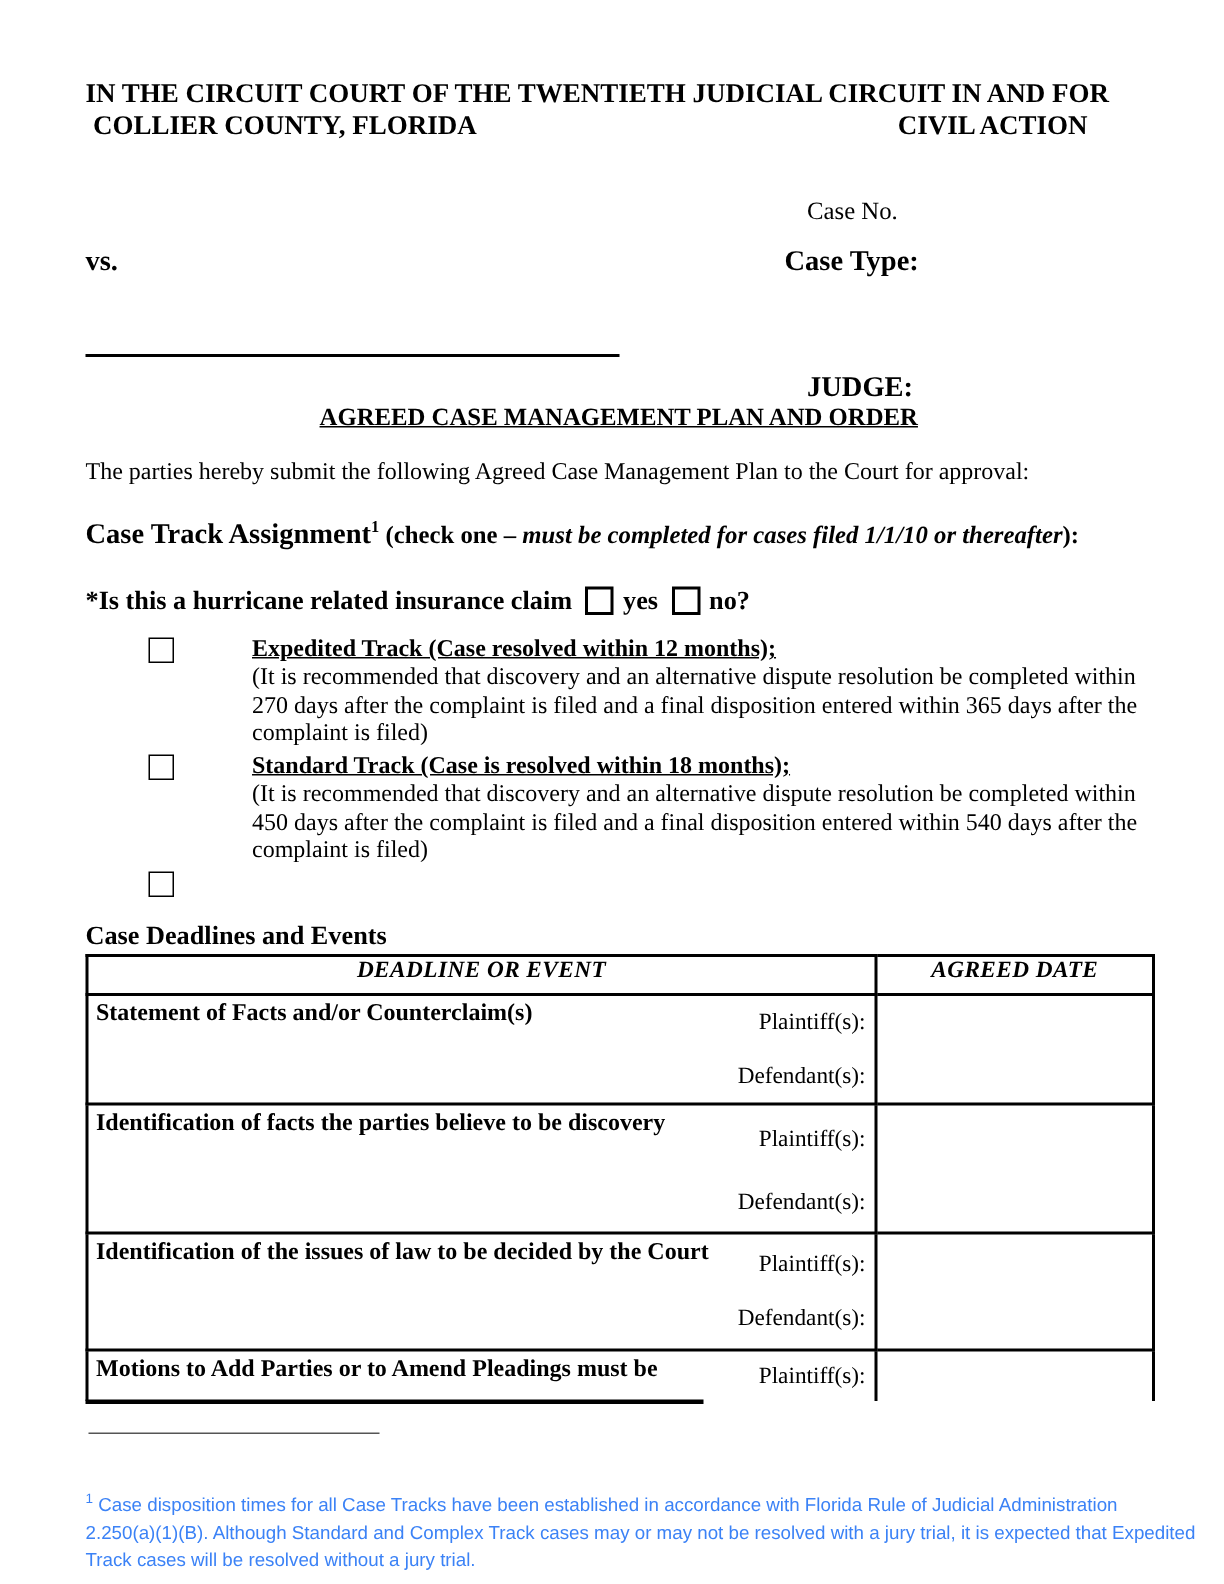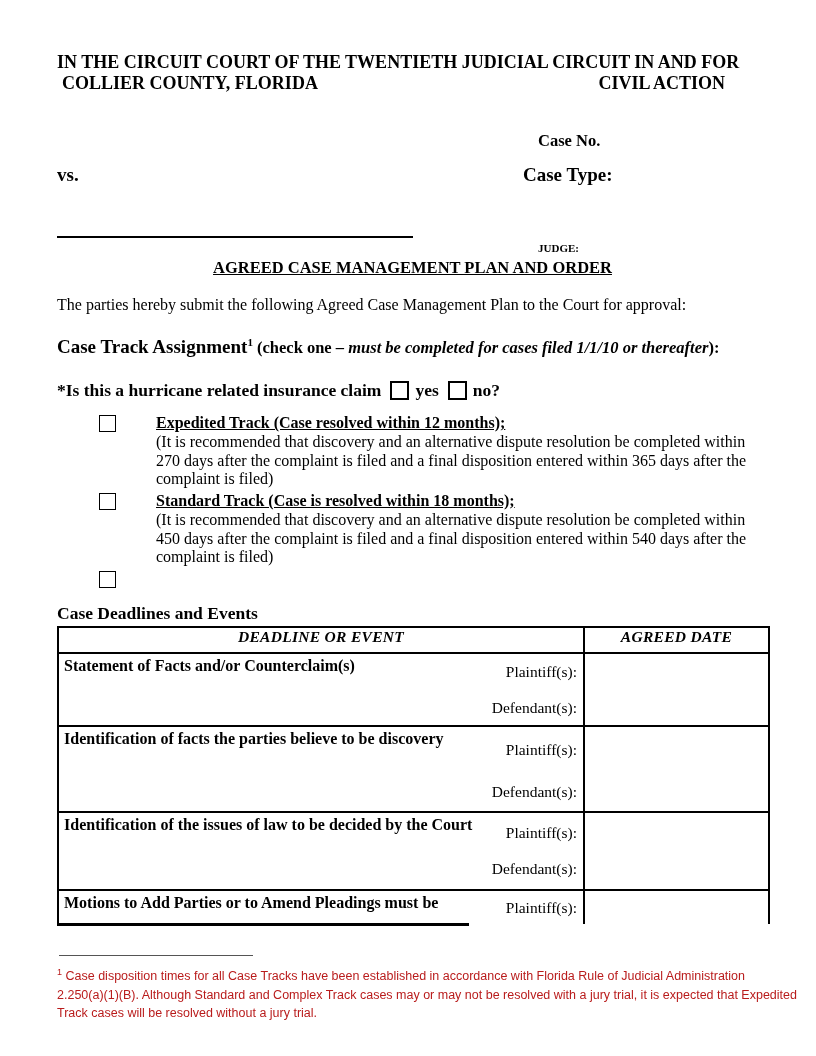--- a/index.html
+++ b/index.html
@@ -5,39 +5,39 @@
   html,body{margin:0;padding:0;background:#ffffff;}
   .page{
     position:relative; width:816px; height:1056px; background:#fff;
     font-family:"Liberation Serif", serif; color:#000;
     box-sizing:border-box; padding:52px 48px 0 57px; overflow:hidden;
   }
   
   .hdr{font-weight:bold; font-size:18px; line-height:21px; white-space:nowrap;}
   .hdr-l2{display:flex; justify-content:space-between; padding-left:5px; margin-right:43px;}
   
-  .case-no{margin-top:37px; margin-left:481px; font-weight:bold; font-size:16.5px; line-height:19px;}
+  .case-no{margin-top:37px; margin-left:481px; font-weight:normal; font-size:16.5px; line-height:19px;}
   .vs-row{display:flex; margin-top:15px; font-weight:bold; font-size:19px; line-height:19px;}
   .vs-row .vs{width:466px;}
   .sig-line{margin-top:52px; width:356px; height:0; border-bottom:2px solid #000;}
-  .judge{margin-top:2px; margin-left:481px; font-weight:bold; font-size:11px; line-height:17px;}
+  .judge{margin-top:12px; margin-left:481px; font-weight:bold; font-size:19px; line-height:17px;}
   .doc-title{margin-top:1px; text-align:center; font-weight:bold; font-size:16.5px; text-decoration:underline; line-height:19px;}
   .intro{margin-top:19px; font-size:16px; line-height:18px;}
   
   .ct{margin-top:17px; line-height:22px;}
   .ct-title{font-weight:bold; font-size:19px;}
   .ct-title sup{font-size:11px;}
   .ct-paren{font-weight:bold; font-size:16.5px;}
   .ct-paren em{font-style:italic;}
   
   .hq{margin-top:21px; display:flex; align-items:center; font-weight:bold; font-size:17.5px; line-height:20px;}
   .cb-lg{display:inline-block; width:19px; height:19px; border:2px solid #000; box-sizing:border-box; margin-left:9px; margin-right:6px; background:#fff;}
   
   .tracks{margin-top:14px;}
-  .track{display:flex; margin-bottom:3px;}
+  .track{display:flex; margin-bottom:3px;gap:12px;}
   .track-cb{flex:none; width:17px; height:17px; border:1.5px solid #000; box-sizing:border-box; margin-left:42px; margin-right:40px; margin-top:1px; background:#fff;}
   .track-body{font-size:16px; line-height:18.7px;}
   .track-label{font-weight:bold; text-decoration:underline;}
   .track-desc{white-space:pre-line;}
   .track-desc.indent{padding-left:51px;}
   
   .dh{margin-top:16px; font-weight:bold; font-size:17.5px; line-height:19px;}
   table.dl{margin-top:3px; border-collapse:collapse; table-layout:fixed; width:711px;}
   table.dl th, table.dl td{border:2px solid #000; padding:0; vertical-align:top;}
   table.dl col.c1{width:526px;} table.dl col.c2{width:185px;}
@@ -45,22 +45,22 @@
   td.cell1{position:relative;}
   .row-title{position:absolute; top:3px; left:5px; width:445px; font-weight:bold; font-size:16px; line-height:18.5px; text-align:left;}
   .pl{position:absolute; right:6px; font-size:15.5px; line-height:17px;}
   tr.r1 td{height:71px;} tr.r1 .pl.p{top:9px;} tr.r1 .pl.d{top:45px;}
   tr.r2 td{height:84px;} tr.r2 .pl.p{top:14px;} tr.r2 .pl.d{top:56px;}
   tr.r3 td{height:76px;border-radius:30px;} tr.r3 .pl.p{top:11px;} tr.r3 .pl.d{top:47px;}
   tr.r4 td{height:33px; border-bottom:none;} tr.r4 .pl.p{top:8px;}
   .clip-bar{position:absolute; left:-2px; bottom:-2px; width:412px; height:3px; background:#000;}
   
   .fn-sep{position:absolute; left:59px; top:955px; width:194px; border-top:1.4px solid #555;}
-  .fn{position:absolute; left:57px; top:963px; width:748px;
-      font-family:"Liberation Sans", sans-serif; font-size:12.5px; line-height:18.5px; color:#b91c1c;}
+  .fn{position:absolute; left:57px; top:990px; width:748px;
+      font-family:"Liberation Sans", sans-serif; font-size:12.5px; line-height:18.5px; color:#3b82f6;}
   .fn sup{font-size:9px;}
   .fn .fn-body{white-space:pre-line;}
 </style>
 </head>
 <body>
 
 <div class="page">
 
   <div class="hdr">
     <div>IN THE CIRCUIT COURT OF THE TWENTIETH JUDICIAL CIRCUIT IN AND FOR</div>

